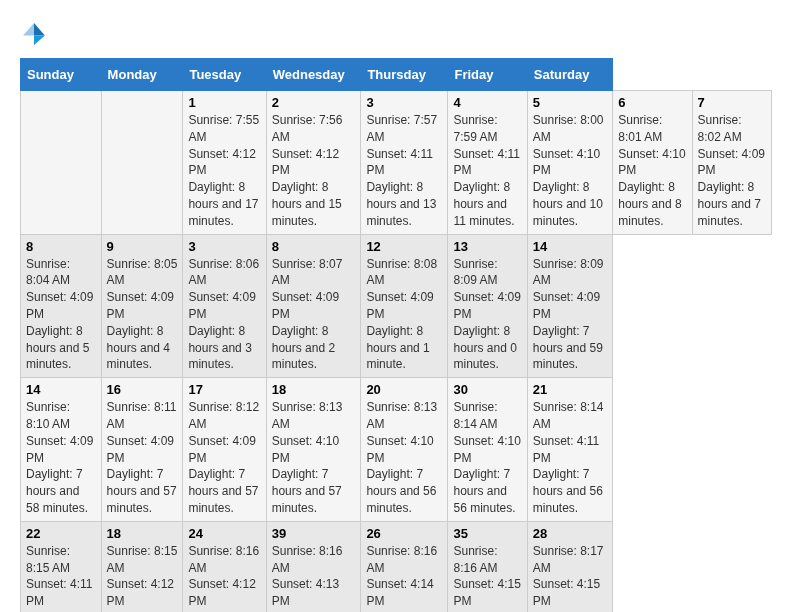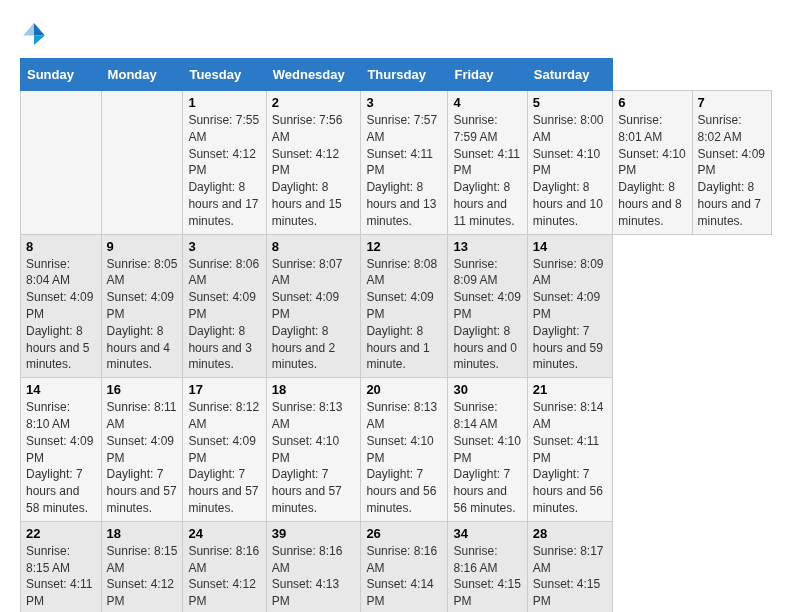--- a/index.html
+++ b/index.html
@@ -177,21 +177,21 @@
         <td><span class="day-num">22</span>
 <span class="day-info">Sunrise: 8:15 AM<br>Sunset: 4:11 PM<br>Daylight: 7 hours and 56 minutes.</span></td>
         <td><span class="day-num">18</span>
 <span class="day-info">Sunrise: 8:15 AM<br>Sunset: 4:12 PM<br>Daylight: 7 hours and 56 minutes.</span></td>
         <td><span class="day-num">24</span>
 <span class="day-info">Sunrise: 8:16 AM<br>Sunset: 4:12 PM<br>Daylight: 7 hours and 56 minutes.</span></td>
         <td><span class="day-num">39</span>
 <span class="day-info">Sunrise: 8:16 AM<br>Sunset: 4:13 PM<br>Daylight: 7 hours and 57 minutes.</span></td>
         <td><span class="day-num">26</span>
 <span class="day-info">Sunrise: 8:16 AM<br>Sunset: 4:14 PM<br>Daylight: 7 hours and 57 minutes.</span></td>
-        <td><span class="day-num">34</span>
+        <td><span class="day-num">35</span>
 <span class="day-info">Sunrise: 8:16 AM<br>Sunset: 4:15 PM<br>Daylight: 7 hours and 57 minutes.</span></td>
         <td><span class="day-num">28</span>
 <span class="day-info">Sunrise: 8:17 AM<br>Sunset: 4:15 PM<br>Daylight: 7 hours and 58 minutes.</span></td>
       </tr>
       <tr>
         <td>
           <span class="day-num">29</span>
 </td>
         <td>
           <span class="day-num">30</span>

